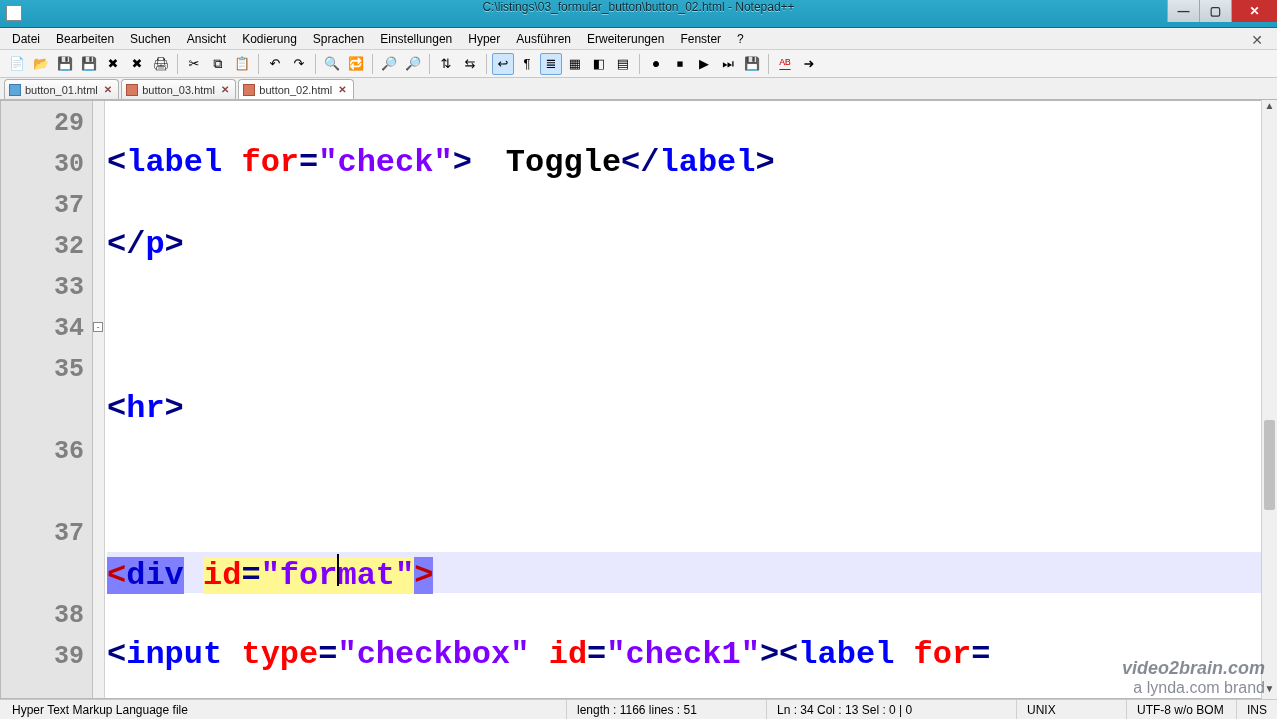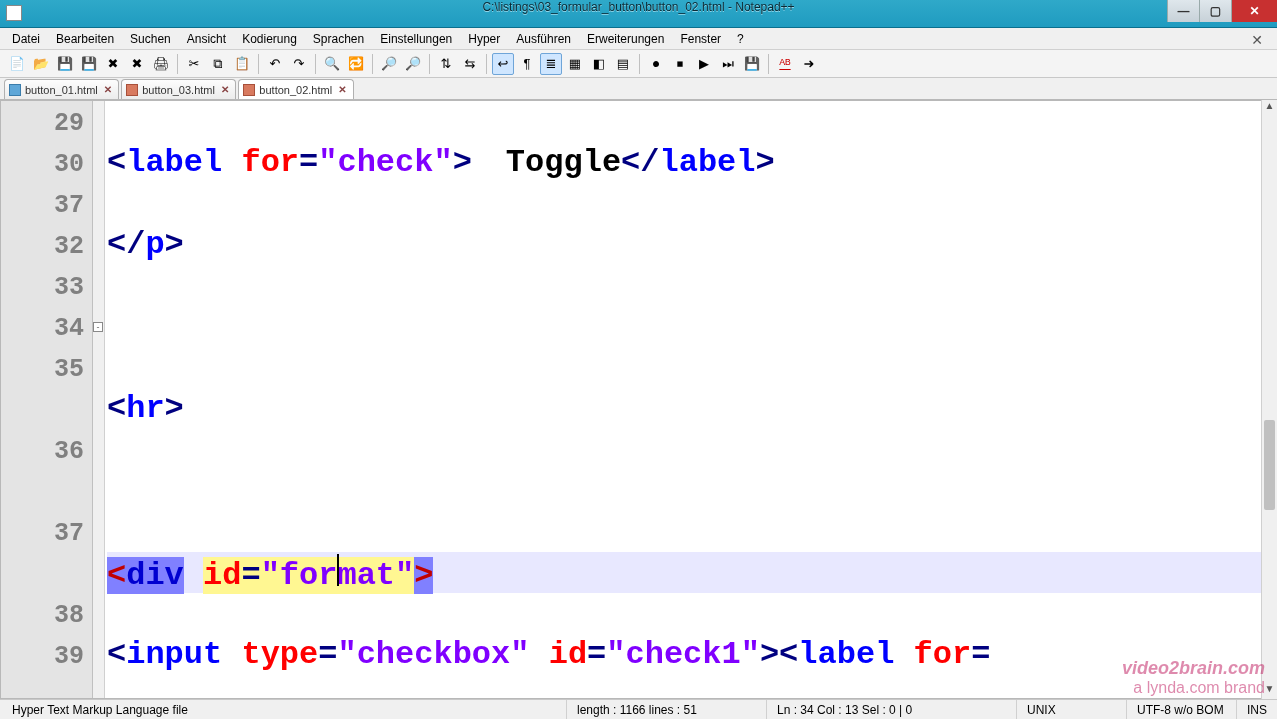--- a/index.html
+++ b/index.html
@@ -162,21 +162,21 @@
   .scroll-arrow.down { bottom:0; }
   .statusbar {
     position:absolute; left:0; right:0; bottom:0; height:20px;
     background:#f0f0f0; border-top:1px solid #c8c8c8;
     display:flex; align-items:center; font-size:12px;
   }
   .statusbar .cell { padding: 0 10px; border-right:1px solid #d0d0d0; height:100%; display:flex; align-items:center; }
   .statusbar .cell.fill { flex:1;padding-left:12px; }
   .watermark {
     position:absolute; right:12px; bottom:22px; text-align:right;
-    color:#be185d; opacity:0.5; font-weight:bold; font-style:italic; font-size:18px;
+    color:#0f172a; opacity:0.5; font-weight:bold; font-style:italic; font-size:18px;
     pointer-events:none;
   }
   .watermark small { display:block; font-size:16px; font-style:normal; font-weight:normal; }
   .cursor-caret { display:inline-block; width:0; height:32px; position:relative; }
   .cursor-caret::after{ content:""; position:absolute; left:0; top:2px; width:2px; height:32px; background:#000; }
 </style>
 </head>
 <body>
 
 <div class="titlebar">

